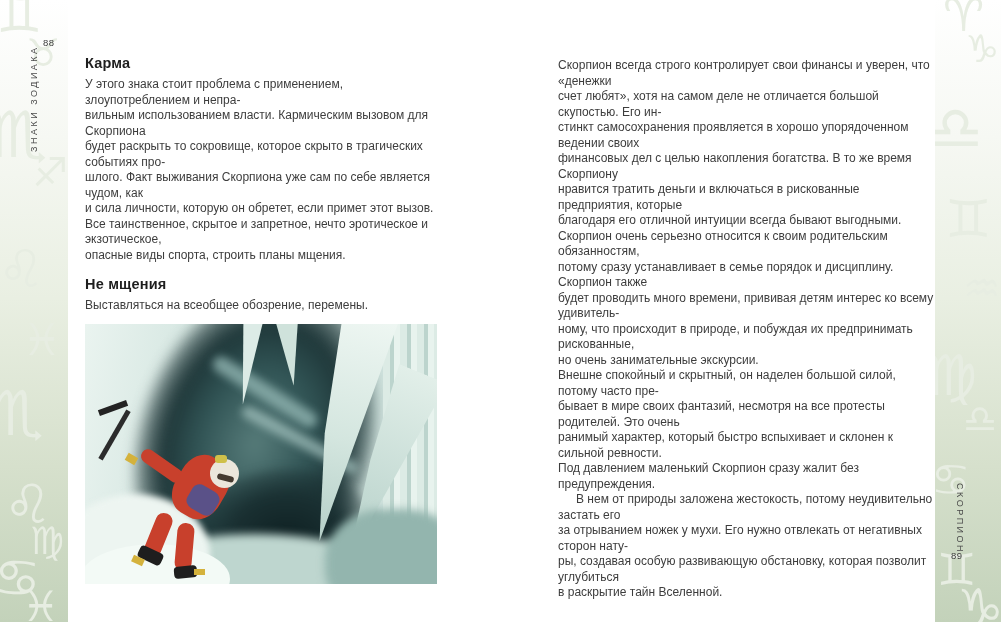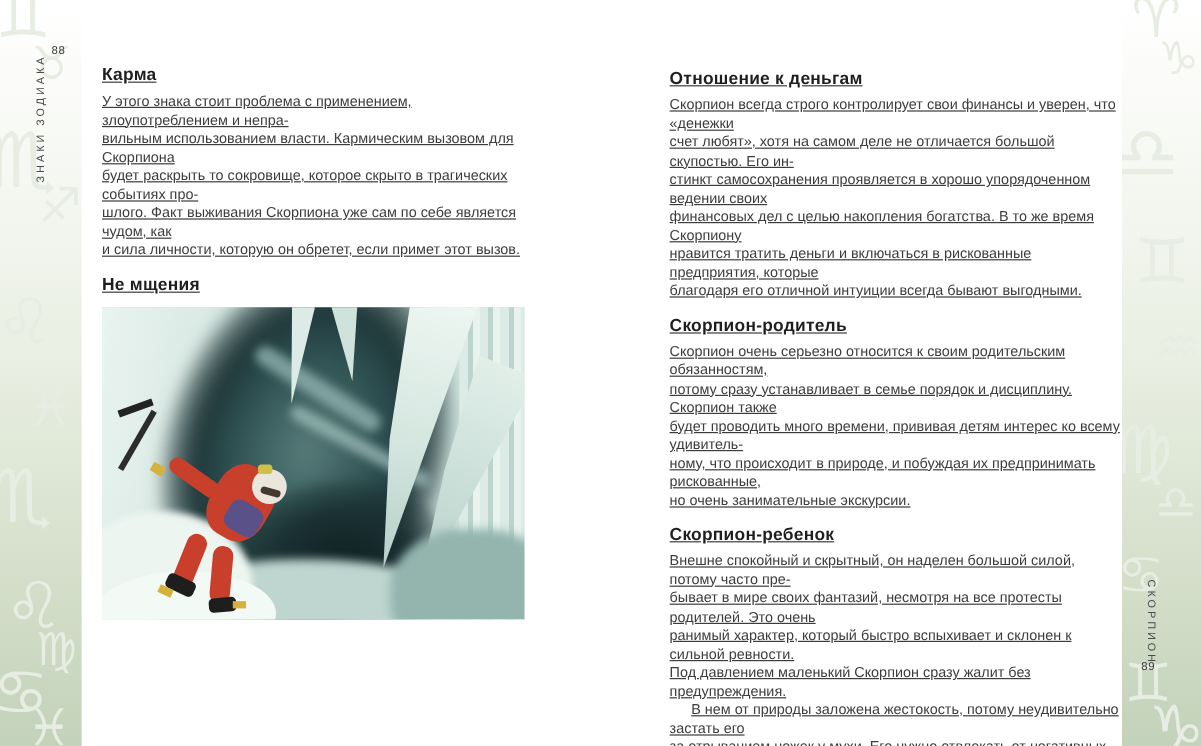--- a/index.html
+++ b/index.html
@@ -14,21 +14,21 @@
   .glyph{position:absolute;font-family:"DejaVu Sans",sans-serif;color:#e7ede2;
     line-height:1;user-select:none;}
 
   
   .pagenum{position:absolute;font-size:9.5px;color:#3c3c3c;letter-spacing:0.5px;}
   .vlabel{position:absolute;font-size:9px;color:#4a4a4a;letter-spacing:2.5px;
     writing-mode:vertical-rl;white-space:nowrap;}
   .vlabel.up{transform:rotate(180deg);}
 
   
-  .col{position:absolute;color:#3d3d3d;text-decoration:underline;}
+  .col{position:absolute;color:#3d3d3d;}
   .col-left{left:85px;top:55px;width:352px;}
   .col-right{left:558px;top:58px;width:378px;}
   h3{font-size:14.5px;font-weight:bold;color:#1e1e1e;margin:13px 0 6px 0;letter-spacing:0.2px;}
   h3.first{margin-top:0;}
   p.body{font-size:12px;line-height:15.5px;margin:0;white-space:pre-line;color:#3d3d3d;}
   p.body.indent{text-indent:18px;}
 
   
   .photo{position:relative;width:352px;height:260px;margin-top:10px;overflow:hidden;
     background:#cfe2dd;}
@@ -76,22 +76,25 @@
   <div class="pagenum" style="left:951px;top:550px;">89</div>
 
   <div class="col col-left">
     <h3 class="first">Карма</h3>
     <p class="body">У этого знака стоит проблема с применением, злоупотреблением и непра-
 вильным использованием власти. Кармическим вызовом для Скорпиона
 будет раскрыть то сокровище, которое скрыто в трагических событиях про-
 шлого. Факт выживания Скорпиона уже сам по себе является чудом, как
 и сила личности, которую он обретет, если примет этот вызов.</p>
 
+    <p class="body">Все таинственное, скрытое и запретное, нечто эротическое и экзотическое,
+опасные виды спорта, строить планы мщения.</p>
 
     <h3>Не мщения</h3>
+    <p class="body">Выставляться на всеобщее обозрение, перемены.</p>
 
     <div class="photo">
 
       <div class="ph" style="left:-10px;top:-10px;width:140px;height:290px;
                   background:linear-gradient(100deg,#ecf5f1 0%,#d9e9e4 55%,rgba(217,233,228,0) 100%);"></div>
       <div class="ph" style="left:55px;top:-40px;width:230px;height:320px;border-radius:50%;
                   transform:rotate(18deg);filter:blur(7px);
                   background:radial-gradient(closest-side,#577c7a 0%,#315455 48%,#1e3638 78%,rgba(30,54,56,0.4) 100%);"></div>
       <div class="ph" style="left:110px;top:145px;width:185px;height:135px;border-radius:50%;
                   filter:blur(5px);background:radial-gradient(closest-side,#0f2123 0%,#1a3032 60%,rgba(26,48,50,0.3) 100%);"></div>
@@ -141,36 +144,33 @@
         <div class="ph" style="left:32px;top:158px;width:12px;height:7px;transform:rotate(25deg);background:#d4b23c;"></div>
         <div class="ph" style="left:74px;top:167px;width:23px;height:12px;transform:rotate(-5deg);
                     border-radius:4px;background:#1e1e1e;"></div>
         <div class="ph" style="left:94px;top:170px;width:11px;height:6px;background:#d4b23c;"></div>
       </div>
     </div>
 
   </div>
 
   <div class="col col-right">
-    <h3 class="first">Отношение к деньгам</h3>
     <p class="body">Скорпион всегда строго контролирует свои финансы и уверен, что «денежки
 счет любят», хотя на самом деле не отличается большой скупостью. Его ин-
 стинкт самосохранения проявляется в хорошо упорядоченном ведении своих
 финансовых дел с целью накопления богатства. В то же время Скорпиону
 нравится тратить деньги и включаться в рискованные предприятия, которые
 благодаря его отличной интуиции всегда бывают выгодными.</p>
 
-    <h3>Скорпион-родитель</h3>
     <p class="body">Скорпион очень серьезно относится к своим родительским обязанностям,
 потому сразу устанавливает в семье порядок и дисциплину. Скорпион также
 будет проводить много времени, прививая детям интерес ко всему удивитель-
 ному, что происходит в природе, и побуждая их предпринимать рискованные,
 но очень занимательные экскурсии.</p>
 
-    <h3>Скорпион-ребенок</h3>
     <p class="body">Внешне спокойный и скрытный, он наделен большой силой, потому часто пре-
 бывает в мире своих фантазий, несмотря на все протесты родителей. Это очень
 ранимый характер, который быстро вспыхивает и склонен к сильной ревности.
 Под давлением маленький Скорпион сразу жалит без предупреждения.</p>
     <p class="body indent">В нем от природы заложена жестокость, потому неудивительно застать его
 за отрыванием ножек у мухи. Его нужно отвлекать от негативных сторон нату-
 ры, создавая особую развивающую обстановку, которая позволит углубиться
 в раскрытие тайн Вселенной.</p>
 
   </div>

